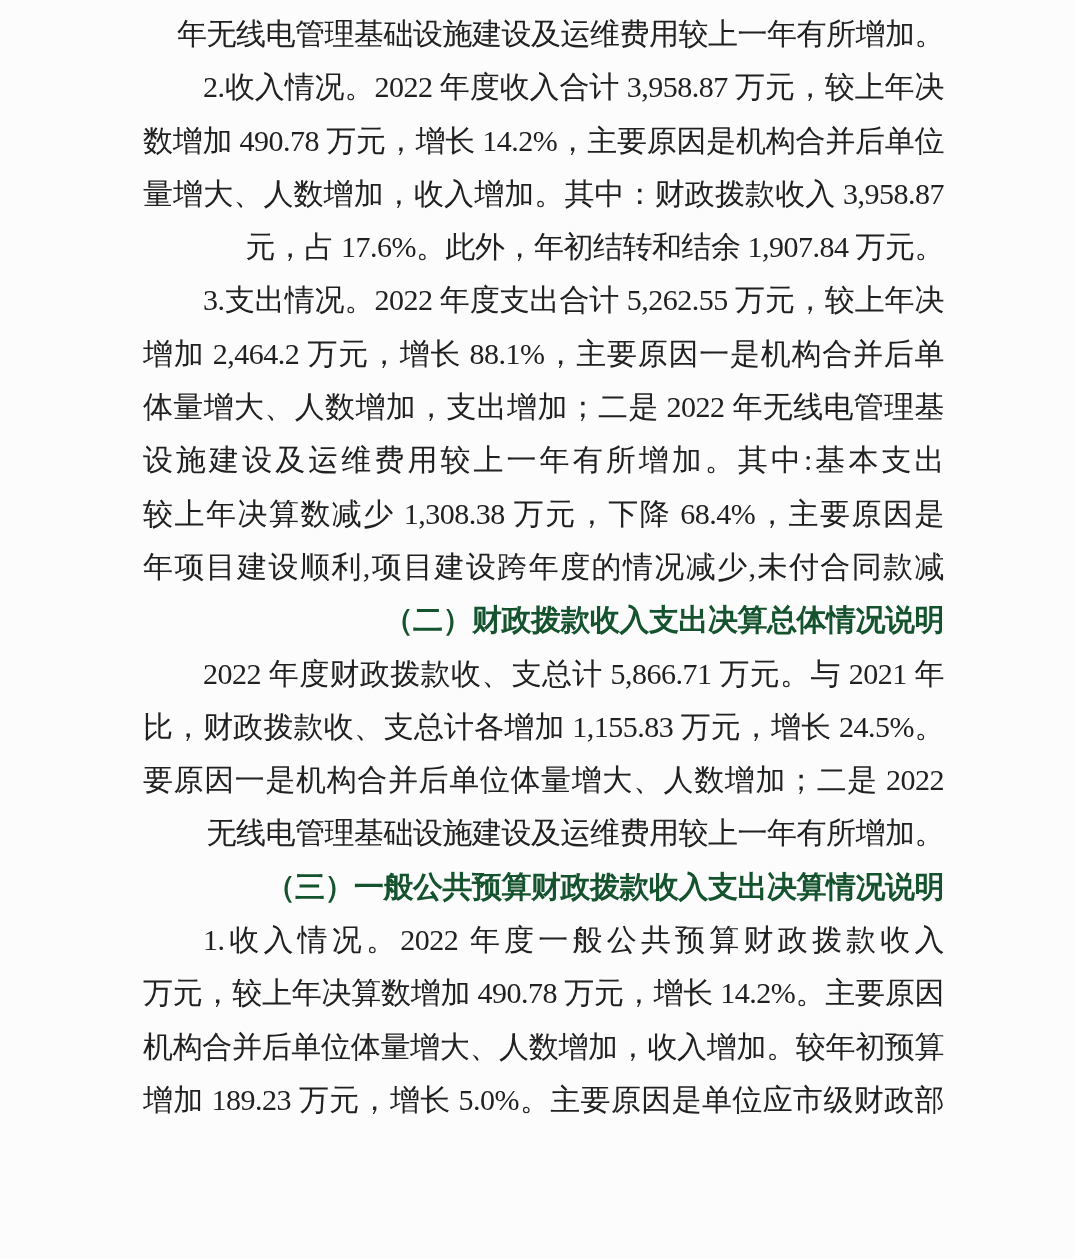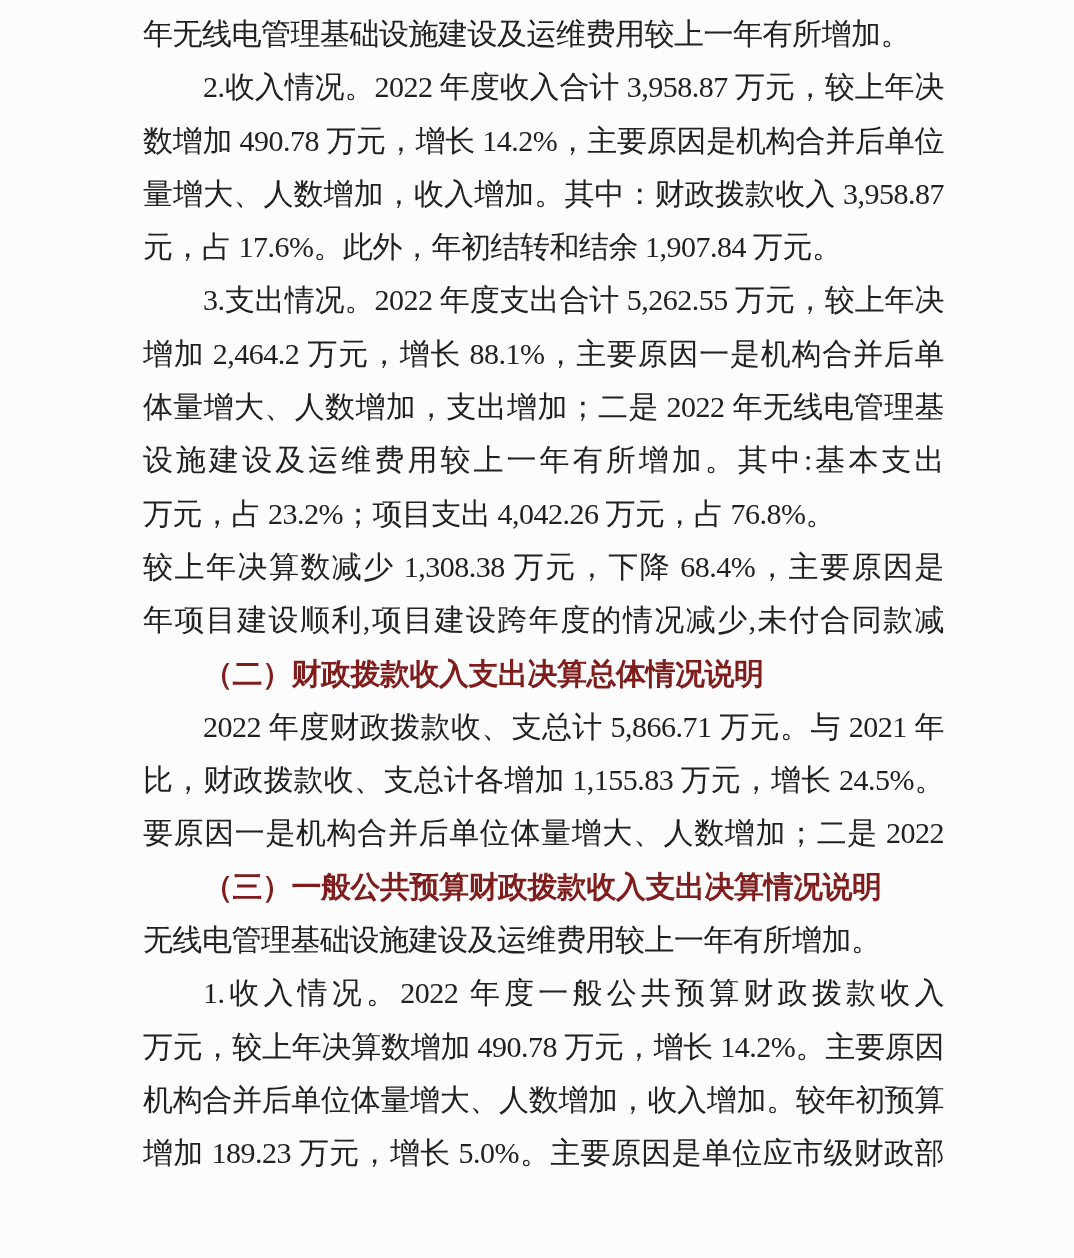--- a/index.html
+++ b/index.html
@@ -23,58 +23,57 @@
     letter-spacing: -0.5px;
     color: #212121;
   }
   .doc-body {
     width: 100%;
   }
   .doc-line {
     height: 53.3px;
     line-height: 53.3px;
     overflow: hidden;
-    text-align: left;
+    text-align: right;
     white-space: nowrap;
   }
   .doc-line.justify {
     white-space: normal;
     text-align: justify;
     text-align-last: justify;
     text-justify: inter-character;
   }
   .doc-line.indent {
     padding-left: 60px;
   }
   .doc-line.bold {
     font-weight: bold;
-    color: #7f1d1d;
+    color: #14532d;
   }
 </style>
 </head>
 <body>
 
 <div class="page">
   <div class="doc-body" id="doc-lines">
       <div class="doc-line">年无线电管理基础设施建设及运维费用较上一年有所增加。</div>
       <div class="doc-line indent justify">2.收入情况。2022 年度收入合计 3,958.87 万元，较上年决算</div>
       <div class="doc-line justify">数增加 490.78 万元，增长 14.2%，主要原因是机构合并后单位体</div>
       <div class="doc-line justify">量增大、人数增加，收入增加。其中：财政拨款收入 3,958.87 万</div>
       <div class="doc-line">元，占 17.6%。此外，年初结转和结余 1,907.84 万元。</div>
       <div class="doc-line indent justify">3.支出情况。2022 年度支出合计 5,262.55 万元，较上年决算</div>
       <div class="doc-line justify">增加 2,464.2 万元，增长 88.1%，主要原因一是机构合并后单位</div>
       <div class="doc-line justify">体量增大、人数增加，支出增加；二是 2022 年无线电管理基础</div>
       <div class="doc-line justify">设施建设及运维费用较上一年有所增加。其中:基本支出 1,220.29</div>
-      <div class="doc-line">万元，占 23.2%；项目支出 4,042.26 万元，占 76.8%。</div>
       <div class="doc-line justify">较上年决算数减少 1,308.38 万元，下降 68.4%，主要原因是 2022</div>
       <div class="doc-line justify">年项目建设顺利,项目建设跨年度的情况减少,未付合同款减少。</div>
       <div class="doc-line indent bold">（二）财政拨款收入支出决算总体情况说明</div>
       <div class="doc-line indent justify">2022 年度财政拨款收、支总计 5,866.71 万元。与 2021 年相</div>
       <div class="doc-line justify">比，财政拨款收、支总计各增加 1,155.83 万元，增长 24.5%。主</div>
       <div class="doc-line justify">要原因一是机构合并后单位体量增大、人数增加；二是 2022 年</div>
+      <div class="doc-line">无线电管理基础设施建设及运维费用较上一年有所增加。</div>
       <div class="doc-line indent bold">（三）一般公共预算财政拨款收入支出决算情况说明</div>
-      <div class="doc-line">无线电管理基础设施建设及运维费用较上一年有所增加。</div>
       <div class="doc-line indent justify">1.收入情况。2022 年度一般公共预算财政拨款收入 3,958.87</div>
       <div class="doc-line justify">万元，较上年决算数增加 490.78 万元，增长 14.2%。主要原因是</div>
       <div class="doc-line justify">机构合并后单位体量增大、人数增加，收入增加。较年初预算数</div>
       <div class="doc-line justify">增加 189.23 万元，增长 5.0%。主要原因是单位应市级财政部门</div>
     </div>
 </div>
 
 </body></html>

